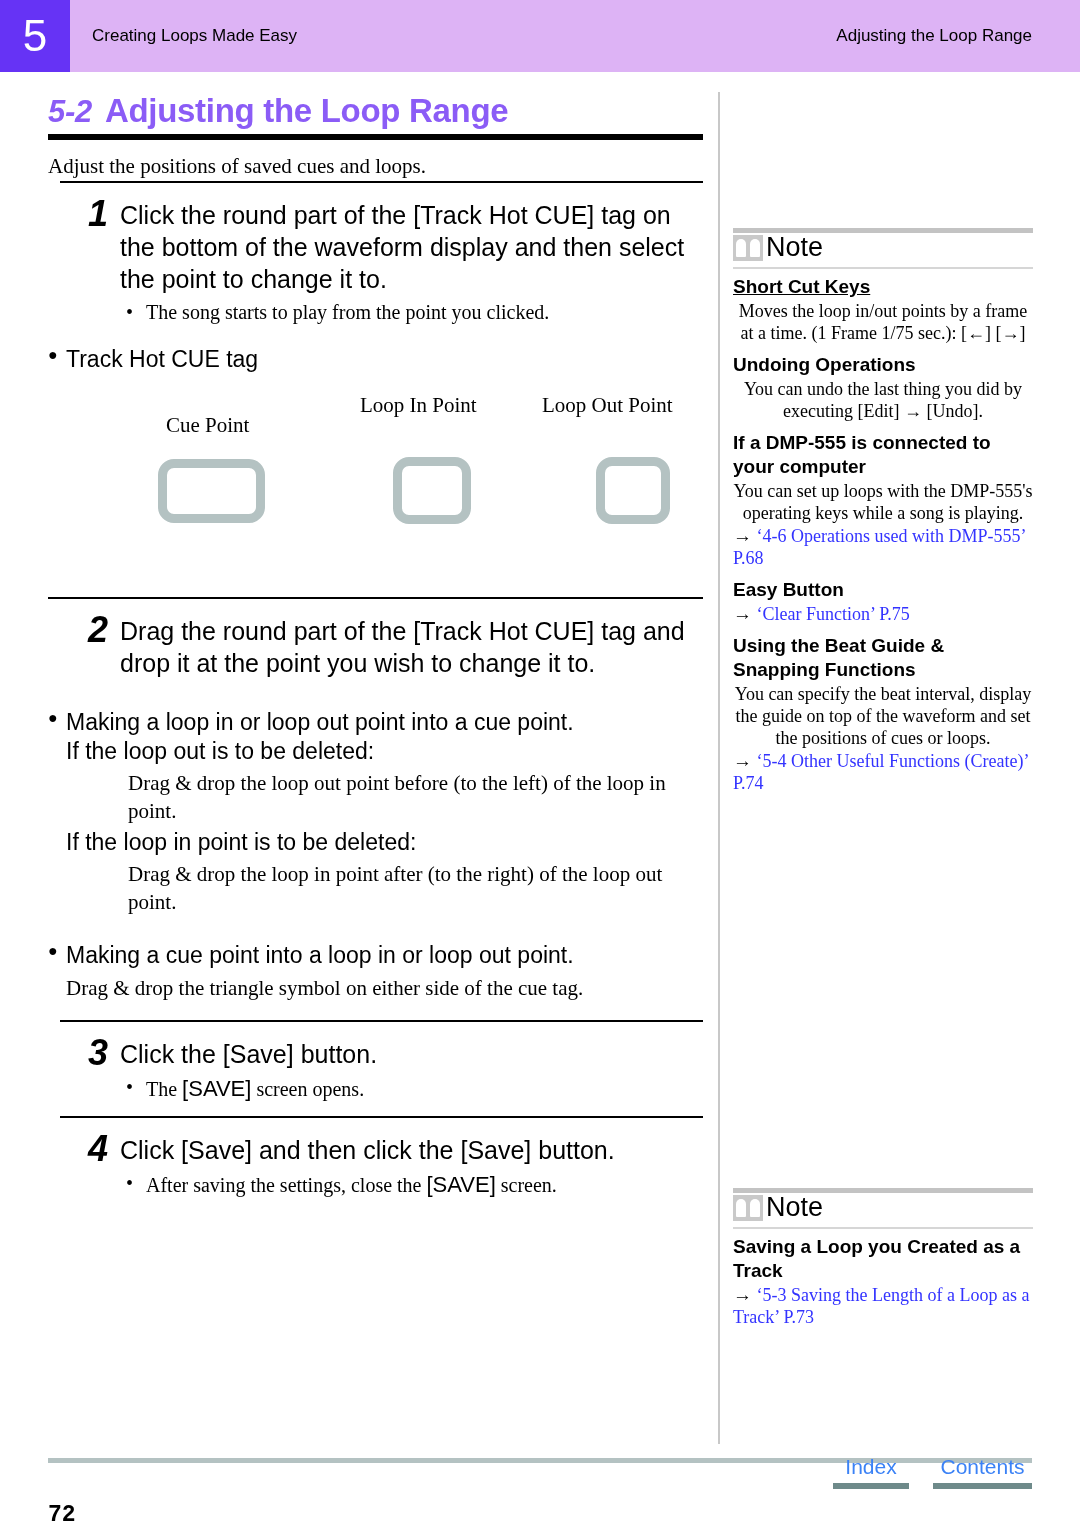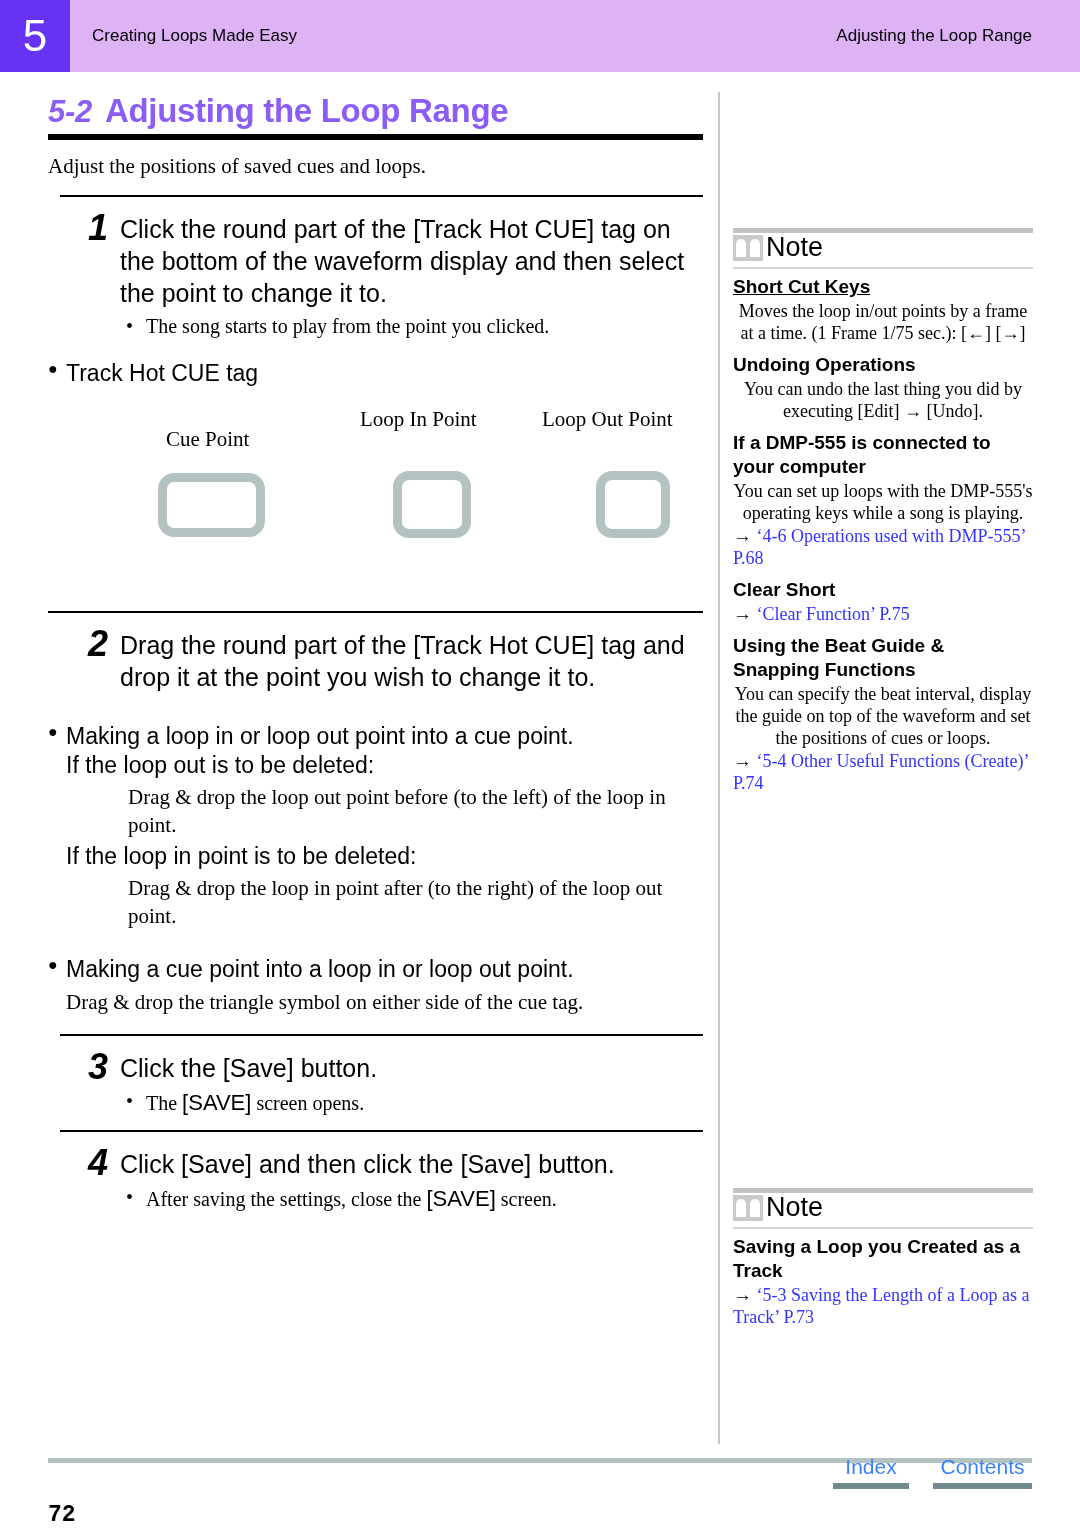--- a/index.html
+++ b/index.html
@@ -96,21 +96,21 @@
   .rule-thick {
     height: 6px;
     background: #000;
     margin-top: 4px;
   }
   .intro-text {
     font-family: "Liberation Serif", serif;
     font-size: 21px;
     color: #000;
     margin-top: 14px;
-    margin-bottom: 16px;
+    margin-bottom: 2px;
   }
   .rule-thin {
     height: 2px;
     background: #000;
     margin-left: 12px;
     margin-right: 0;
   }
 
   
   .step {
@@ -415,21 +415,21 @@
     <div class="note-sub" style="margin-top:2px;text-decoration:underline;">Short Cut Keys</div>
     <div class="note-body">Moves the loop in/out points by a frame at a time. (1 Frame   1/75 sec.): [←] [→]</div>
 
     <div class="note-sub">Undoing Operations</div>
     <div class="note-body">You can undo the last thing you did by executing [Edit] → [Undo].</div>
 
     <div class="note-sub">If a DMP-555 is connected to your computer</div>
     <div class="note-body">You can set up loops with the DMP-555's operating keys while a song is playing.</div>
     <div class="note-link"><span class="arrow">→</span> <span>‘4-6 Operations used with DMP-555’ P.68</span></div>
 
-    <div class="note-sub">Clear Short</div>
+    <div class="note-sub">Easy Button</div>
     <div class="note-link"><span class="arrow">→</span> <span>‘Clear Function’ P.75</span></div>
 
     <div class="note-sub">Using the Beat Guide &amp; Snapping Functions</div>
     <div class="note-body">You can specify the beat interval, display the guide on top of the waveform and set the positions of cues or loops.</div>
     <div class="note-link"><span class="arrow">→</span> <span>‘5-4 Other Useful Functions (Create)’ P.74</span></div>
   </div>
 
   <div class="note-box" style="margin-top:394px;">
     <div class="note-top-rule"></div>
     <div class="note-header">

